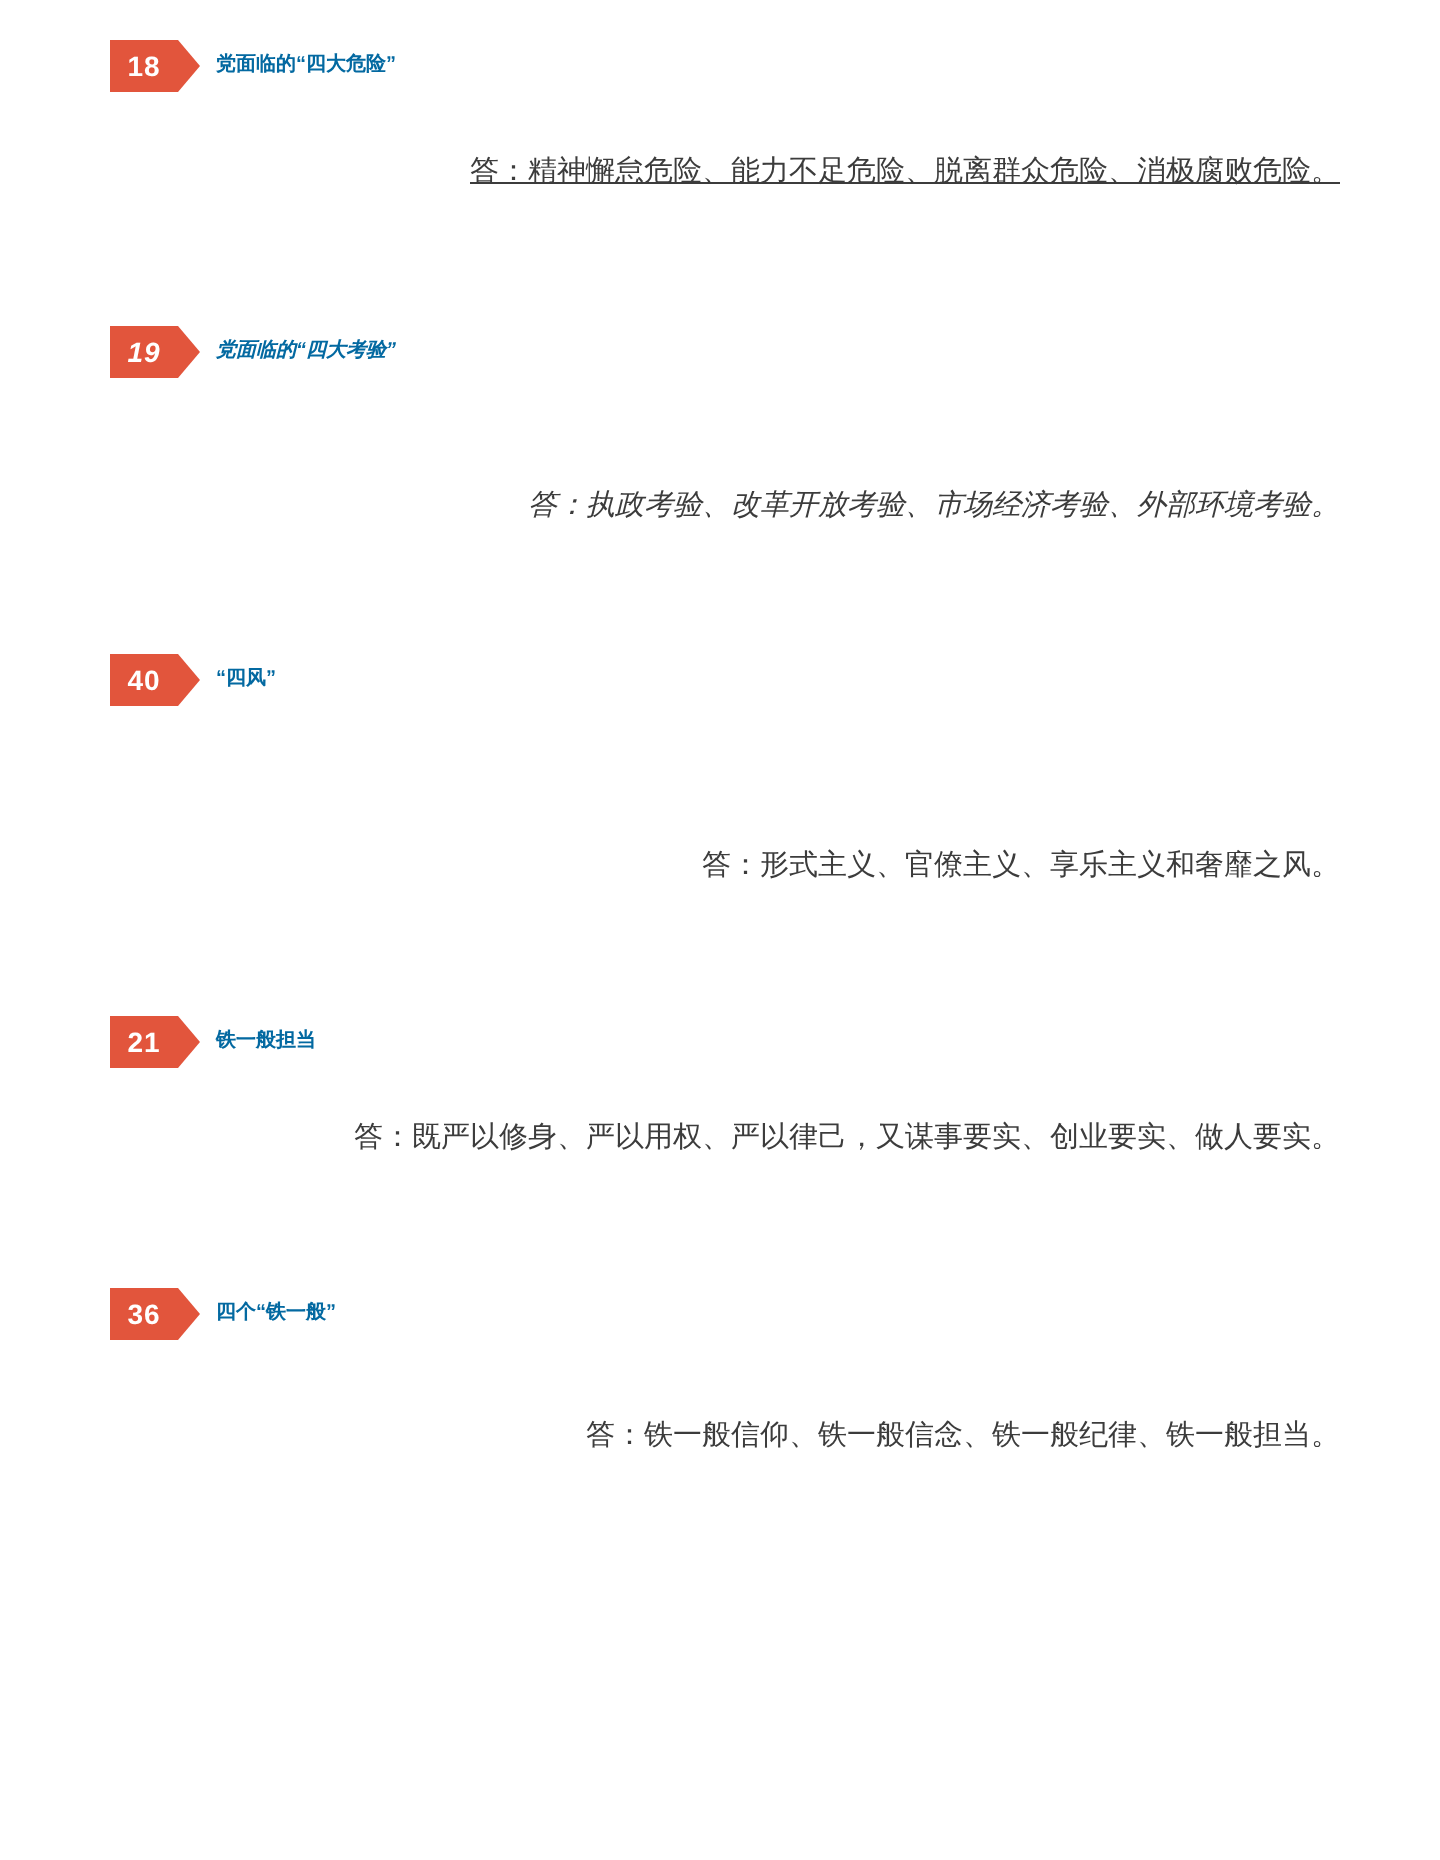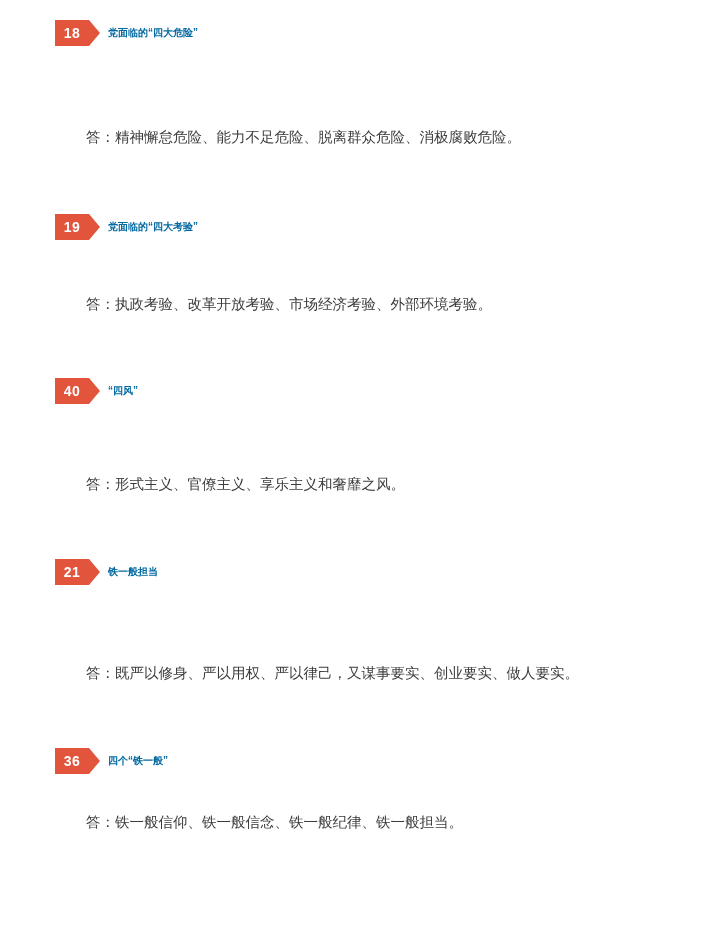--- a/index.html
+++ b/index.html
@@ -13,20 +13,21 @@
     font-family: "Liberation Sans", sans-serif;
     color: #333333;
     overflow: hidden;
   }
   .page {
     position: relative;
     width: 720px;
     height: 672px;
     padding: 0;
     box-sizing: border-box;
+    text-align: right;
   }
   .qa-block {
     position: relative;
     padding: 0 0 0 0;
   }
   
   .heading {
     display: flex;
     align-items: stretch;
     height: 26px;
@@ -64,30 +65,30 @@
   .answer {
     margin: 0;
     padding-left: 86px;
     padding-right: 50px;
     font-size: 14.5px;
     line-height: 1.7;
     color: #3c3c3c;
   }
   
   .block-18 { padding-top: 20px; }
-  .block-18 .answer { margin-top: 79px; }
+  .block-18 .answer { margin-top: 28px; text-decoration: underline; }
 
-  .block-19 { padding-top: 64px; }
+  .block-19 { padding-top: 64px; font-style: italic; }
   .block-19 .answer { margin-top: 52px; }
 
   .block-20 { padding-top: 62px; }
   .block-20 .answer { margin-top: 68px; }
 
   .block-21 { padding-top: 62px; }
-  .block-21 .answer { margin-top: 76px; }
+  .block-21 .answer { margin-top: 23px; }
 
   .block-22 { padding-top: 62px; }
   .block-22 .answer { margin-top: 36px; }
 </style>
 </head>
 <body>
 
 <div class="page">
 
   <section class="qa-block block-18">

